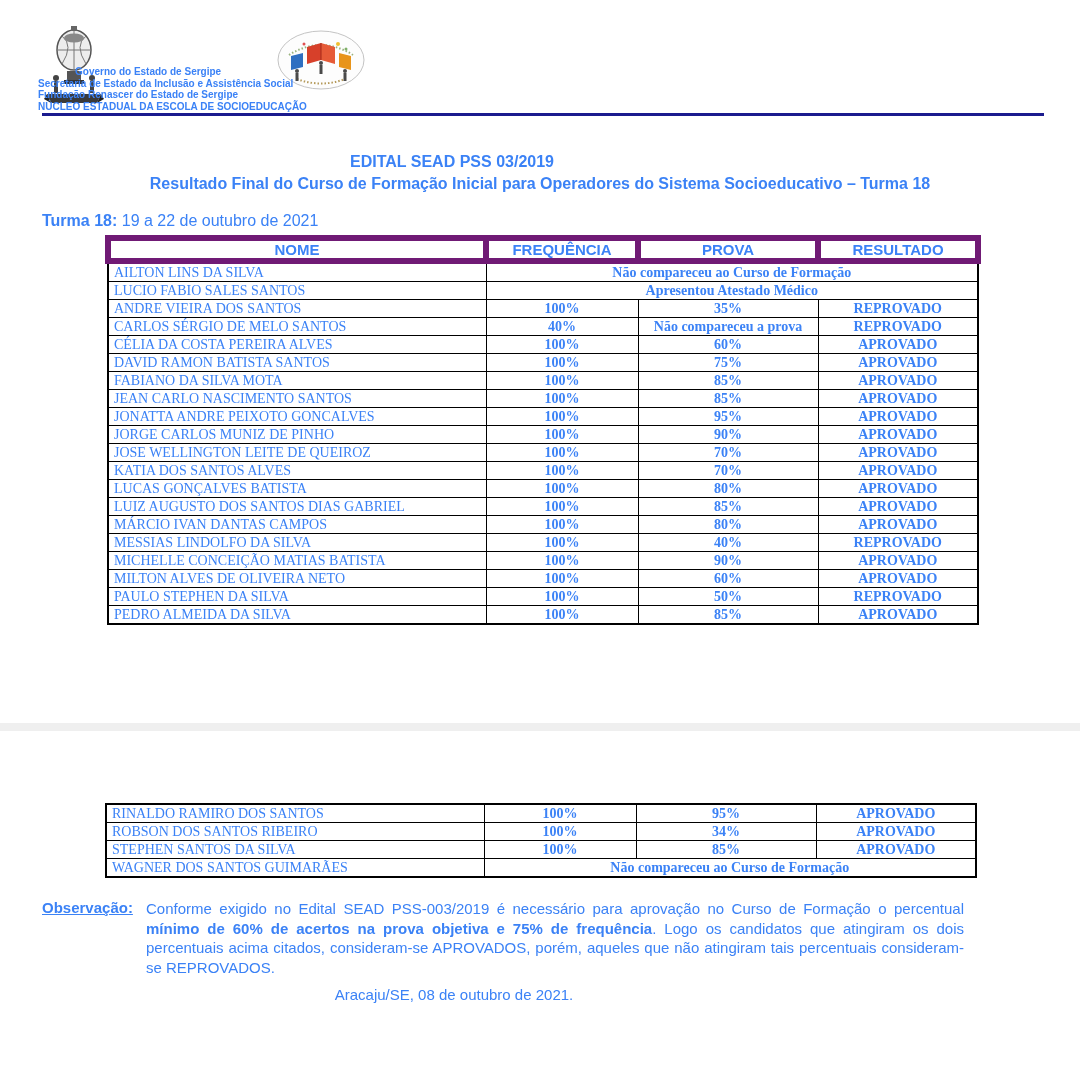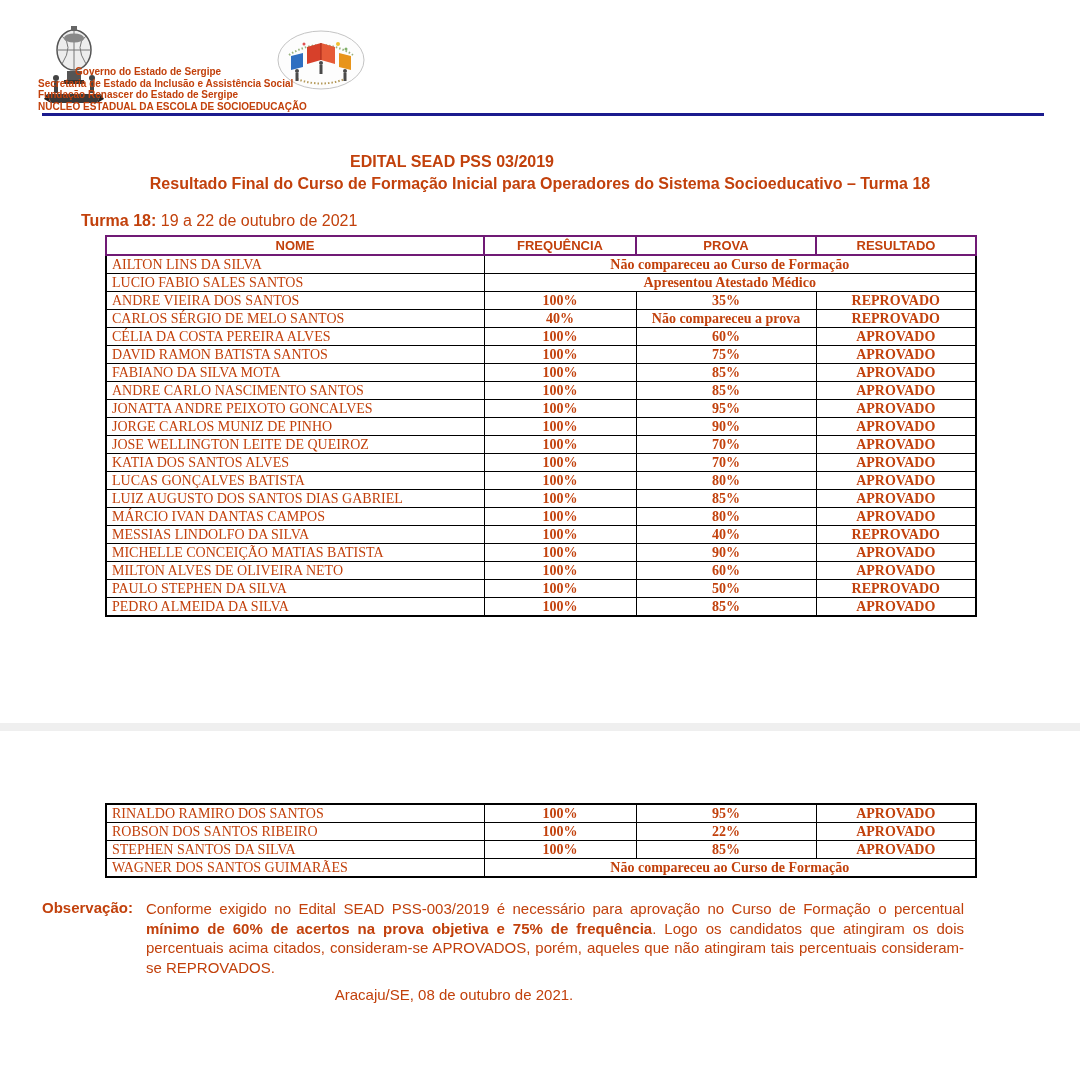--- a/index.html
+++ b/index.html
@@ -1,52 +1,52 @@
 <!DOCTYPE html>
 <html><head>
 <meta charset="utf-8">
 <style>
   html,body{margin:0;padding:0;background:#fff;}
   .page{position:relative;width:1080px;height:1080px;background:#ffffff;overflow:hidden;
-        font-family:"Liberation Sans",sans-serif;color:#c2410c;}
+        font-family:"Liberation Sans",sans-serif;color:#3b82f6;}
 
   
   .logo-left{position:absolute;left:44px;top:26px;}
   .logo-right{position:absolute;left:277px;top:30px;}
   .org-block{position:absolute;left:38px;top:66px;font-size:10px;font-weight:bold;
              line-height:11.5px;white-space:nowrap;}
   .org-line-first{margin-left:37px;}
   .header-rule{position:absolute;left:42px;top:113px;width:1002px;height:3px;}
 
   
   .title-1{position:absolute;left:0;top:153px;width:904px;text-align:center;
            font-size:16px;font-weight:bold;}
   .title-2{position:absolute;left:0;top:175px;width:1080px;text-align:center;
            font-size:16px;font-weight:bold;}
-  .turma-line{position:absolute;left:42px;top:212px;font-size:16px;margin-left:39px;}
+  .turma-line{position:absolute;left:42px;top:212px;font-size:16px;}
   .turma-label{font-weight:bold;}
 
   
   .tbl{position:absolute;left:105px;width:870px;border-collapse:collapse;
        table-layout:fixed;border:2px solid #000;}
   .tbl-1{top:235px;}
   .tbl-2{top:803px;}
-  .tbl th{font-family:"Liberation Sans",sans-serif;font-size:13px;font-weight:bold;
-          border:2px solid #701a75;height:17px;padding:0;text-align:center;}
+  .tbl th{font-family:"Liberation Sans",sans-serif;font-size:15px;font-weight:bold;
+          border:6px solid #701a75;height:17px;padding:0;text-align:center;}
   .tbl td{font-family:"Liberation Serif",serif;font-size:14px;border:1px solid #000;
           height:17px;padding:0;overflow:hidden;white-space:nowrap;}
   .tbl td.c-nome{text-align:left;padding-left:5px;}
   .tbl td.c-val{text-align:center;font-weight:bold;}
   .tbl td.c-merged{text-align:center;font-weight:bold;}
 
   
   .break-band{position:absolute;left:0;top:723px;width:1080px;height:8px;}
 
   
-  .obs-label{position:absolute;left:42px;top:899px;font-size:15px;font-weight:bold;}
+  .obs-label{position:absolute;left:42px;top:899px;font-size:15px;font-weight:bold;text-decoration:underline;}
   .obs-text{position:absolute;left:146px;top:899px;width:818px;font-size:15px;
             line-height:19.5px;text-align:justify;}
   .obs-text .bold{font-weight:bold;}
 
   
   .date-line{position:absolute;left:0;top:986px;width:908px;text-align:center;font-size:15px;}
 </style>
 </head>
 <body>
 
@@ -154,21 +154,21 @@
           <td class="c-val">75%</td>
           <td class="c-val">APROVADO</td>
         </tr>
         <tr>
           <td class="c-nome">FABIANO DA SILVA MOTA</td>
           <td class="c-val">100%</td>
           <td class="c-val">85%</td>
           <td class="c-val">APROVADO</td>
         </tr>
         <tr>
-          <td class="c-nome">ANDRE CARLO NASCIMENTO SANTOS</td>
+          <td class="c-nome">JEAN CARLO NASCIMENTO SANTOS</td>
           <td class="c-val">100%</td>
           <td class="c-val">85%</td>
           <td class="c-val">APROVADO</td>
         </tr>
         <tr>
           <td class="c-nome">JONATTA ANDRE PEIXOTO GONCALVES</td>
           <td class="c-val">100%</td>
           <td class="c-val">95%</td>
           <td class="c-val">APROVADO</td>
         </tr>
@@ -253,21 +253,21 @@
     <tbody>
         <tr>
           <td class="c-nome">RINALDO RAMIRO DOS SANTOS</td>
           <td class="c-val">100%</td>
           <td class="c-val">95%</td>
           <td class="c-val">APROVADO</td>
         </tr>
         <tr>
           <td class="c-nome">ROBSON DOS SANTOS RIBEIRO</td>
           <td class="c-val">100%</td>
-          <td class="c-val">22%</td>
+          <td class="c-val">34%</td>
           <td class="c-val">APROVADO</td>
         </tr>
         <tr>
           <td class="c-nome">STEPHEN SANTOS DA SILVA</td>
           <td class="c-val">100%</td>
           <td class="c-val">85%</td>
           <td class="c-val">APROVADO</td>
         </tr>
         <tr>
           <td class="c-nome">WAGNER DOS SANTOS GUIMARÃES</td>

